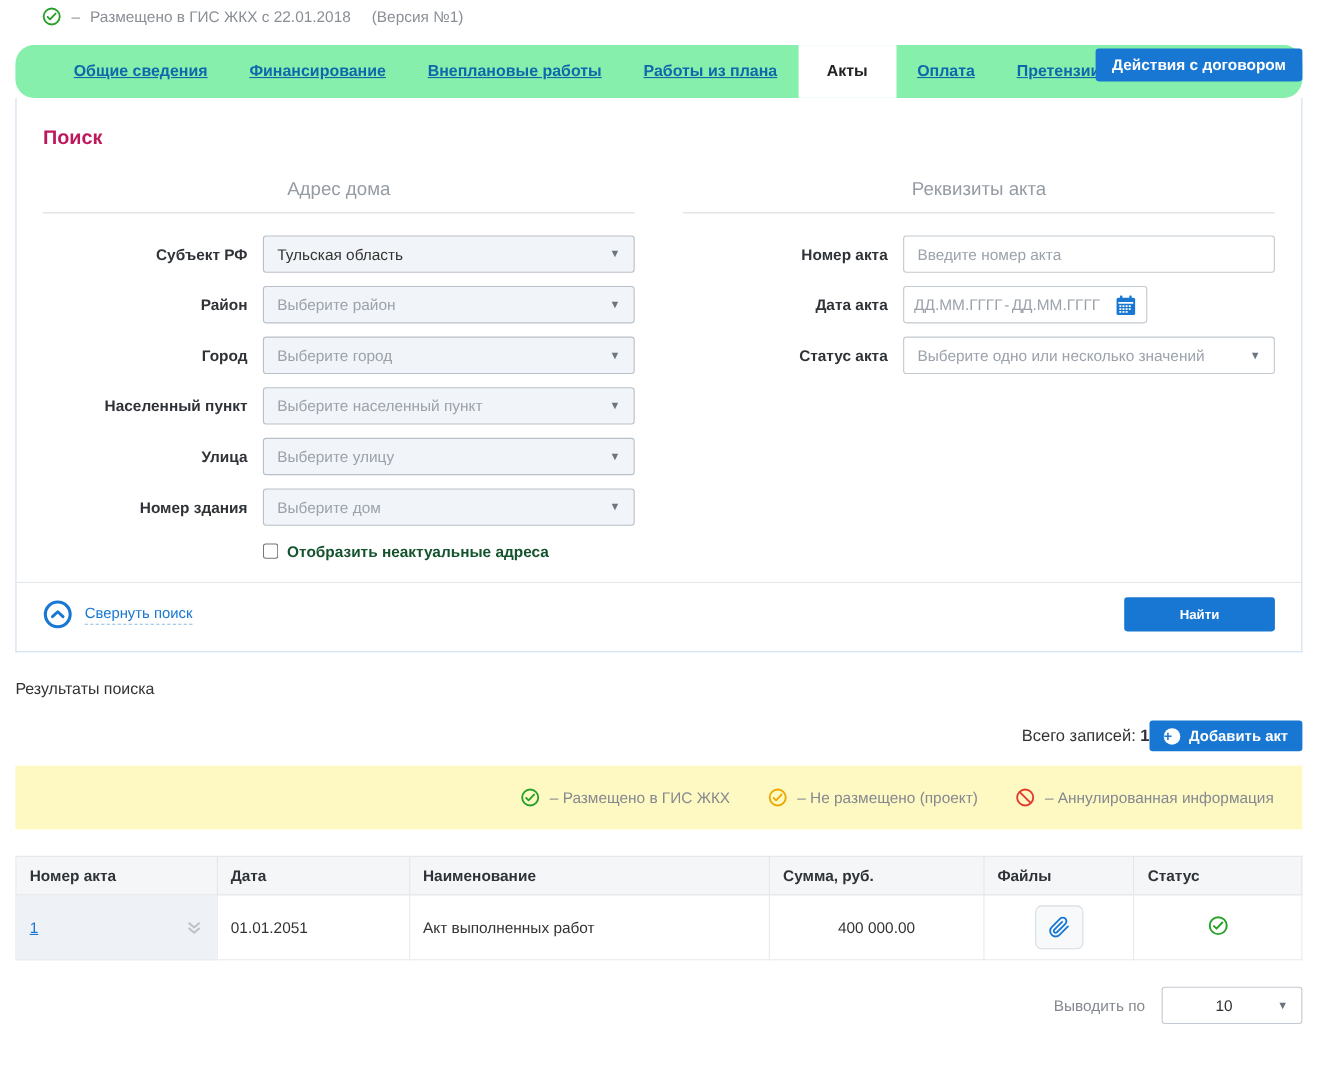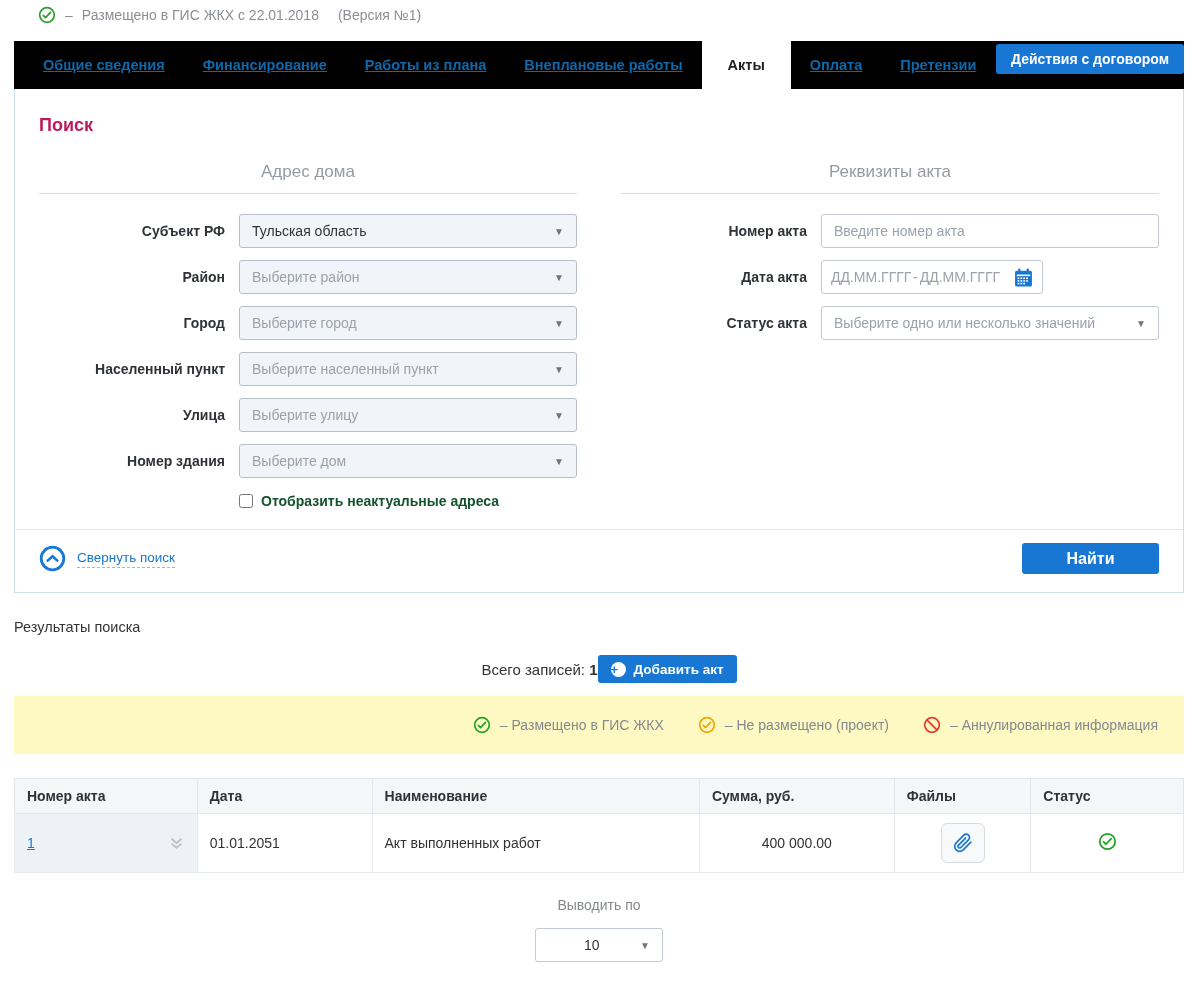--- a/index.html
+++ b/index.html
@@ -17,21 +17,21 @@
   .status-line { display:flex; align-items:center; gap:9px; margin:0 0 0 24px; color:#8a8f96; font-size:14px; }
   .status-line .ver { margin-left:10px; }
   .btn { border:none; cursor:pointer; font-family:inherit; }
   .btn-primary {
     background:#1777d2; color:#fff; font-weight:700; font-size:14px;
     border-radius:3px; padding:7px 15px;
   }
   .header-action { position:absolute; right:0; top:38px; }
 
   
-  .tabs { margin-top:17px; background:#000000; height:48px; display:flex; align-items:stretch; padding-left:10px; }
+  .tabs { margin-top:17px; background:#86efac; height:48px; display:flex; align-items:stretch; padding-left:34px;border-radius:17px; }
   .tab { display:flex; align-items:center; padding:0 19px; font-size:14.5px; font-weight:600;
          color:#0e68ab; text-decoration:underline; cursor:pointer; }
   .tab.active { background:#fff; color:#222; text-decoration:none; padding:0 26px; cursor:default; }
 
   
   .search-panel { border:1px solid #cde0f0; border-top:none; padding:18px 24px 12px; }
   .search-heading { color:#be185d; font-size:18px; font-weight:600; margin:8px 0 10px; }
   .columns { display:flex; gap:44px; }
   .col { flex:1; min-width:0; }
   .group-title { text-align:center; color:#959ba3; font-size:17px; font-weight:400; margin:16px 0 11px; }
@@ -60,25 +60,25 @@
   .cal-btn { margin-left:auto; background:none; border:none; padding:0; cursor:pointer; display:flex; }
 
   .checkbox-row { display:flex; align-items:center; gap:8px; margin:15px 0 4px 200px; }
   .checkbox-row input { width:14px; height:14px; margin:0; }
   .checkbox-row label { font-weight:600; color:#14532d; font-size:14px; }
 
   .panel-footer-hr { border:none; border-top:1px solid #e4e7ea; margin:16px -24px 0; }
   .panel-footer { display:flex; justify-content:space-between; align-items:center; padding:13px 0 6px; }
   .collapse-link { display:flex; align-items:center; gap:11px; cursor:pointer; }
   .collapse-link span.txt { color:#1777d2; font-size:13.5px; border-bottom:1px dashed #8fbde4; padding-bottom:2px; }
-  .find-btn { width:137px; height:31px; font-size:16px; }
+  .find-btn { width:137px; height:31px; font-size:12px; }
 
   
   .results-title { margin:26px 0 20px; font-size:14.5px; color:#333; }
-  .results-total-row { display:flex; justify-content:center; align-items:center; margin-bottom:13px;margin-left:20px; }
+  .results-total-row { display:flex; justify-content:flex-end; align-items:center; margin-bottom:13px;margin-left:20px; }
   .total-label { font-size:15px; color:#333; }
   .total-value { font-weight:700; }
   .add-btn { display:flex; align-items:center; gap:8px; height:28px; padding:0 13px; font-size:13.5px; }
   .plus-circle { width:15px; height:15px; border-radius:50%; background:#fff; color:#1777d2;
                  font-weight:700; font-size:13px; line-height:15px; text-align:center; display:inline-block; }
 
   .legend-bar { background:#fef9c3; height:58px; display:flex; justify-content:flex-end; align-items:center;
                 gap:34px; padding-right:26px; margin-bottom:24px; }
   .legend-item { display:flex; align-items:center; gap:9px; color:#85898f; font-size:14px; }
 
@@ -87,21 +87,21 @@
                   font-size:14px; font-weight:700; color:#2f3337; }
   table.acts td { border:1px solid #e8eaed; padding:9px 12px; font-size:14px; color:#333; vertical-align:middle; height:52px; }
   td.cell-number { background:#eef2f6; }
   .number-cell-inner { display:flex; align-items:center; justify-content:space-between; }
   a.row-link { color:#1777d2; text-decoration:underline; cursor:pointer; }
   td.cell-amount { text-align:center; }
   td.cell-files, td.cell-status { text-align:center; }
   .clip-btn { display:inline-flex; align-items:center; justify-content:center; width:44px; height:40px;
               border:1px solid #d8dce1; border-radius:6px; background:#f7f9fa; cursor:pointer; }
 
-  .pager-row { display:flex; justify-content:flex-end; align-items:center; gap:15px; margin-top:24px;flex-direction:column; }
+  .pager-row { display:flex; justify-content:flex-end; align-items:center; gap:15px; margin-top:24px; }
   .pager-label { color:#85898f; font-size:14px; }
   .per-page { width:128px;padding-left:48px; }
 
   .icon { display:inline-flex; flex:none; }
 </style>
 </head>
 <body>
 
 <div class="page">
 
@@ -116,22 +116,22 @@
       </span>
       <span>–</span>
       <span>Размещено в ГИС ЖКХ с 22.01.2018</span>
       <span class="ver">(Версия №1)</span>
     </div>
   </div>
 
   <nav class="tabs">
     <a class="tab">Общие сведения</a>
     <a class="tab">Финансирование</a>
+    <a class="tab">Внеплановые работы</a>
     <a class="tab">Работы из плана</a>
-    <a class="tab">Внеплановые работы</a>
     <a class="tab active">Акты</a>
     <a class="tab">Оплата</a>
     <a class="tab">Претензии</a>
     <a class="tab">История версий</a>
   </nav>
 
   <section class="search-panel">
     <div class="search-heading">Поиск</div>
 
     <div class="columns">

